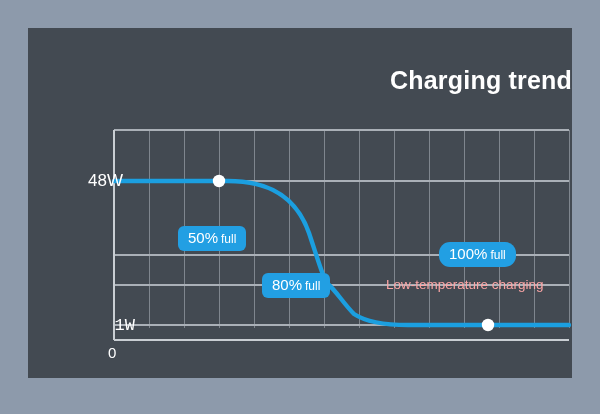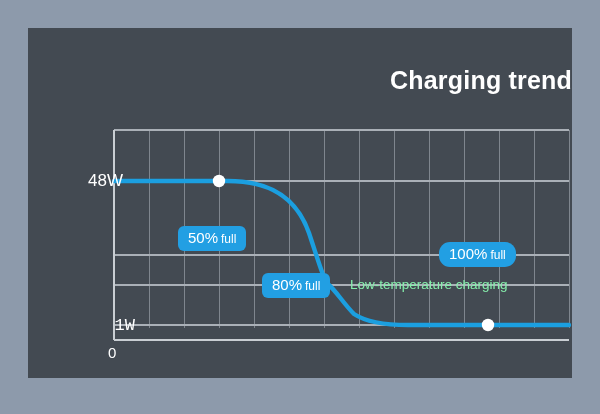--- a/index.html
+++ b/index.html
@@ -84,24 +84,25 @@
   .badge .pct {
     font-size: 15px;
     font-weight: 500;
   }
   .badge .word {
     font-size: 12px;
     margin-left: 3px;
   }
   .note {
     position: absolute;
-    color: #86efac;
+    color: #fca5a5;
     font-size: 13.5px;
     line-height: 17px;
     white-space: nowrap;
+    margin-left: 36px;
   }
 </style>
 </head>
 <body>
 
 <div id="root">
   <div id="panel">
 
     <div id="chart-title">Charging trend</div>
 

